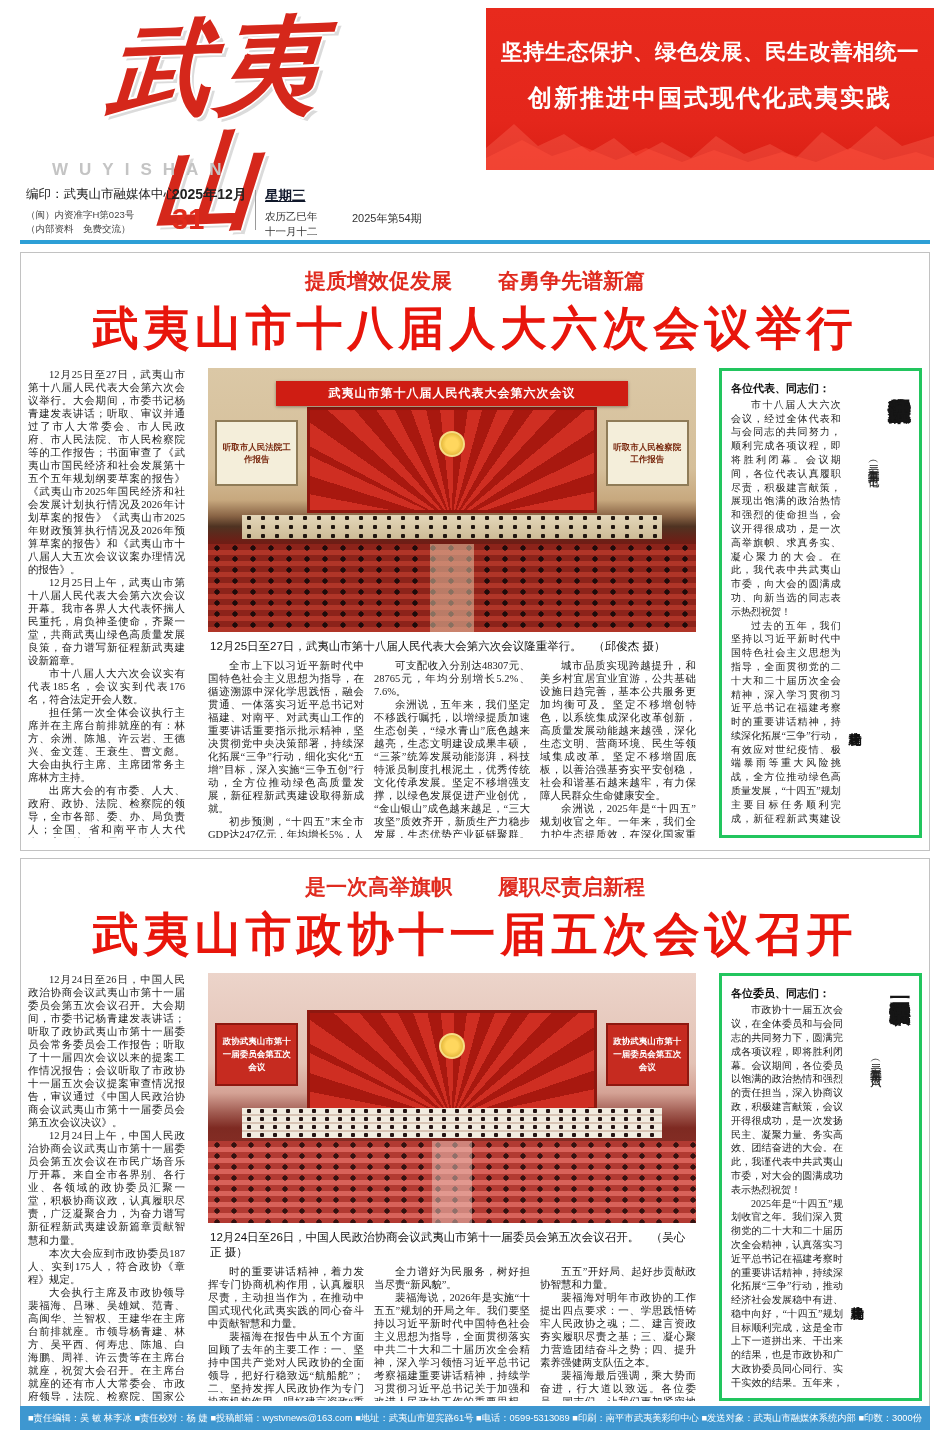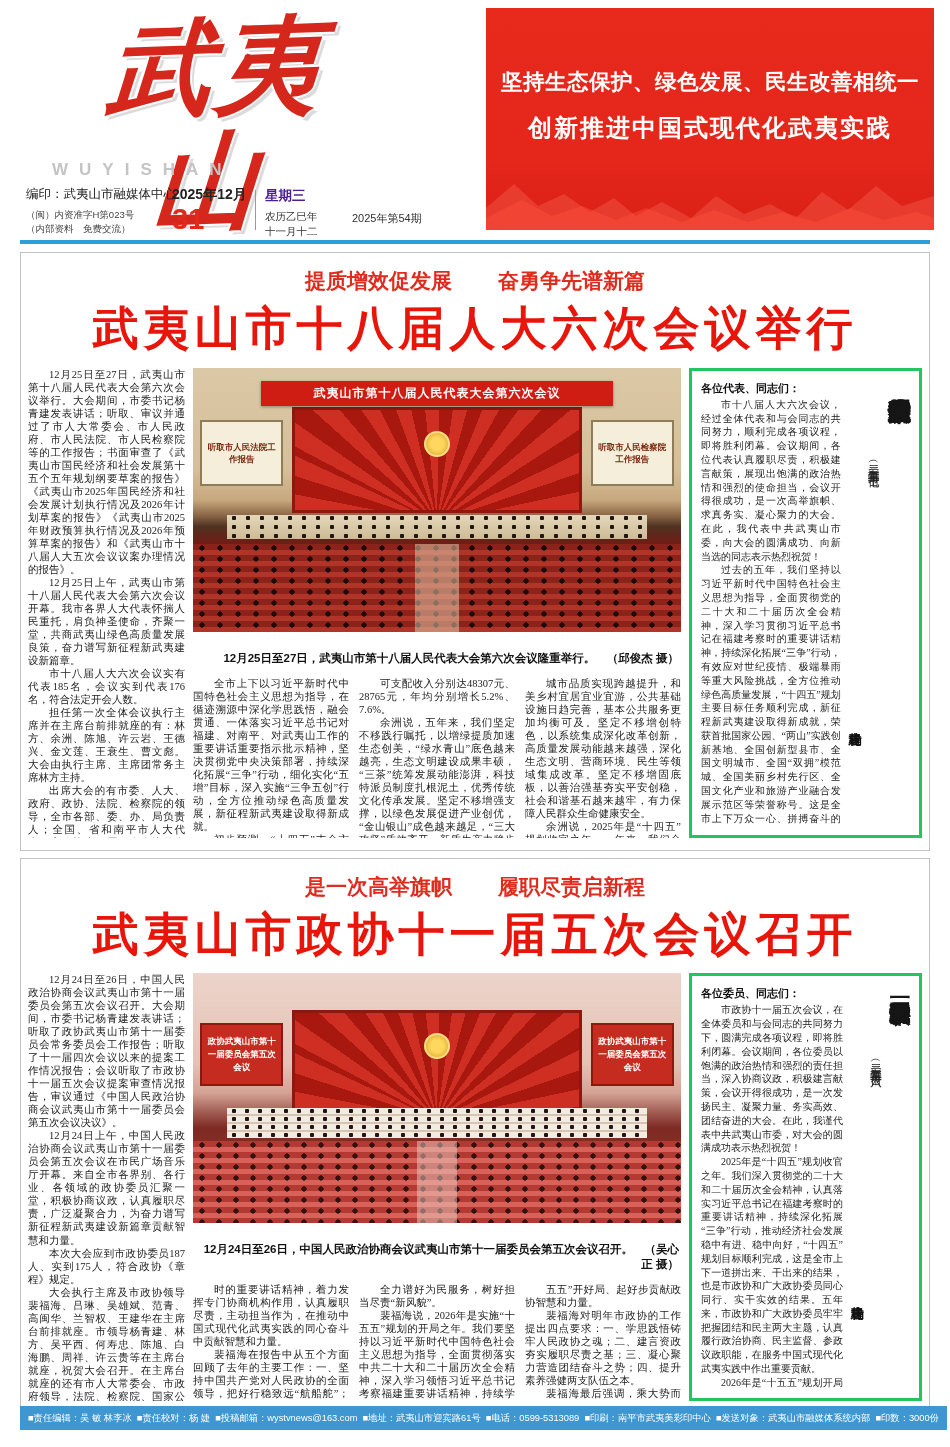--- a/index.html
+++ b/index.html
@@ -18,59 +18,59 @@
     font-size:17px; letter-spacing:11px; color:#c4c4c4; }
   .pub-block { position:absolute; left:26px; top:186px; font-family:"Liberation Sans","DejaVu Sans",sans-serif; }
   .pub-name { font-size:12.5px; font-weight:normal; color:#222; }
   .pub-license { font-size:9.5px; color:#444; margin-top:5px; line-height:1.5; }
   .date-block { position:absolute; left:172px; top:186px; width:78px; text-align:left;
     font-family:"Liberation Sans","DejaVu Sans",sans-serif; }
   .date-month { font-size:14px; font-weight:bold; color:#222; }
   .date-day { font-size:29px; font-weight:bold; color:#e02b1c; line-height:1; margin-top:1px; }
   .vdivider { position:absolute; left:255px; top:190px; width:1px; height:40px; background:#9a9a9a; }
   .week-block { position:absolute; left:265px; top:187px; font-family:"Liberation Sans","DejaVu Sans",sans-serif; }
-  .weekday { font-size:13.5px; font-weight:bold; color:#4c1d95; }
+  .weekday { font-size:13.5px; font-weight:bold; color:#0f172a;text-decoration:underline; }
   .lunar { font-size:10.5px; color:#333; margin-top:4px; line-height:1.45; }
   .issue-no { position:absolute; left:352px; top:211px; font-size:11px; color:#333;
     font-family:"Liberation Sans","DejaVu Sans",sans-serif; }
 
-  .slogan-banner { position:absolute; left:486px; top:8px; width:448px; height:222px;
+  .slogan-banner { position:absolute; left:486px; top:8px; width:448px; height:162px;
     background:linear-gradient(180deg,#e82a1d 0%,#e4261b 70%,#da2015 100%);
     overflow:hidden; display:flex; flex-direction:column; justify-content:center; align-items:center; }
   .slogan-line1, .slogan-line2 { position:relative; z-index:2; color:#fff; font-weight:bold;
     font-family:"Liberation Sans","DejaVu Sans",sans-serif; text-align:center; }
   .slogan-line1 { font-size:21.5px; letter-spacing:.5px; margin-top:-28px; }
   .slogan-line2 { font-size:24px; letter-spacing:2px; margin-top:16px; }
   .mountains { position:absolute; left:0; bottom:0; width:100%; height:72px; z-index:1; }
 
   .blue-rule { position:absolute; left:20px; right:20px; top:240px; height:4px; background:#2d9fd6; }
 
   
   .section { margin:0 20px; border:1px solid #c2c2c2; background:#fff; }
   .section-1 { margin-top:12px; }
   .section-2 { margin-top:7px; }
   .kicker { text-align:center; color:#e02b1f; font-weight:bold; font-size:21px;
     font-family:"Liberation Serif","DejaVu Serif",serif; padding-top:14px; }
   .kicker .gap { display:inline-block; width:46px; }
   .headline { text-align:center; color:#e8150b; font-weight:900; font-size:46px;
     letter-spacing:5px; font-family:"Liberation Sans","DejaVu Sans",sans-serif;
     margin:8px 0 14px; line-height:1.1; }
-  .article-body { display:flex; gap:8px; padding:0 7px 12px; overflow:hidden; }
+  .article-body { display:flex; gap:23px; padding:0 7px 12px; overflow:hidden; }
   .s1 .article-body { height:482px; }
   .s2 .article-body { height:440px; }
 
   .col-first { width:157px; flex:none; overflow:hidden; }
   .bodytext p { font-size:10.5px; line-height:1.24; text-align:justify; text-indent:2em;
     color:#1c1c1c; font-family:"Liberation Serif","DejaVu Serif",serif; }
   .center-area { width:488px; flex:none; display:flex; flex-direction:column; }
-  .cols3 { display:flex; gap:10px; flex:1; overflow:hidden; margin-top:6px; }
+  .cols3 { display:flex; gap:10px; flex:1; overflow:hidden; margin-top:0; }
   .cols3 .col { flex:1; overflow:hidden; }
 
-  .caption { text-align:right; font-size:11.5px; font-weight:bold; color:#111;
-    padding:19px 2px 5px; font-family:"Liberation Sans","DejaVu Sans",sans-serif; }
+  .caption { text-align:left; font-size:11.5px; font-weight:normal; color:#111;
+    padding:7px 2px 5px; font-family:"Liberation Sans","DejaVu Sans",sans-serif; }
 
   
   .photo { position:relative; width:100%; overflow:hidden; flex:none; }
   .photo-1 { height:264px;
     background:linear-gradient(180deg,#dbc8a6 0%,#d5bf9a 38%,#c7a87e 50%,#8a6546 56%,#4f3322 60%,#6f1d15 66%,#842019 100%); }
   .photo-2 { height:250px;
     background:linear-gradient(180deg,#ecd4ca 0%,#e3c2b5 36%,#d4a295 48%,#a05a50 56%,#7e2a22 62%,#a03a32 100%); }
   .ph-banner { position:absolute; top:5%; left:14%; right:14%; z-index:4;
     background:#cf1d13; color:#fff; font-weight:bold; text-align:center;
     font-size:12px; letter-spacing:1px; padding:4px 2px;
@@ -122,21 +122,21 @@
   .speech-author { position:absolute; bottom:23%; left:0; writing-mode:vertical-rl;
     text-orientation:upright; font-size:13px; font-weight:bold; color:#111;
     font-family:"Liberation Sans","DejaVu Sans",sans-serif; }
   .speech-title { flex:none; writing-mode:vertical-rl; text-orientation:upright;
     font-weight:bold; color:#161616; font-family:"Liberation Serif","DejaVu Serif",serif;
     line-height:1.05; align-self:center; height:100%; display:flex; align-items:center; }
   .s1 .speech-title { font-size:23px; }
   .s2 .speech-title { font-size:21px; }
 
   
-  .footer-bar { position:absolute; left:20px; right:3px; top:1406px; height:20px;
+  .footer-bar { position:absolute; left:20px; right:20px; top:1406px; height:20px;
     background:#3e97d0; color:#fff; display:flex; align-items:center;
     justify-content:space-between; padding:12px 8px; overflow:hidden; white-space:nowrap; }
   .footer-bar span { font-size:9.3px; font-family:"Liberation Sans","DejaVu Sans",sans-serif; }
 </style>
 </head>
 <body>
 
 <div class="page">
 
   <div class="masthead">

